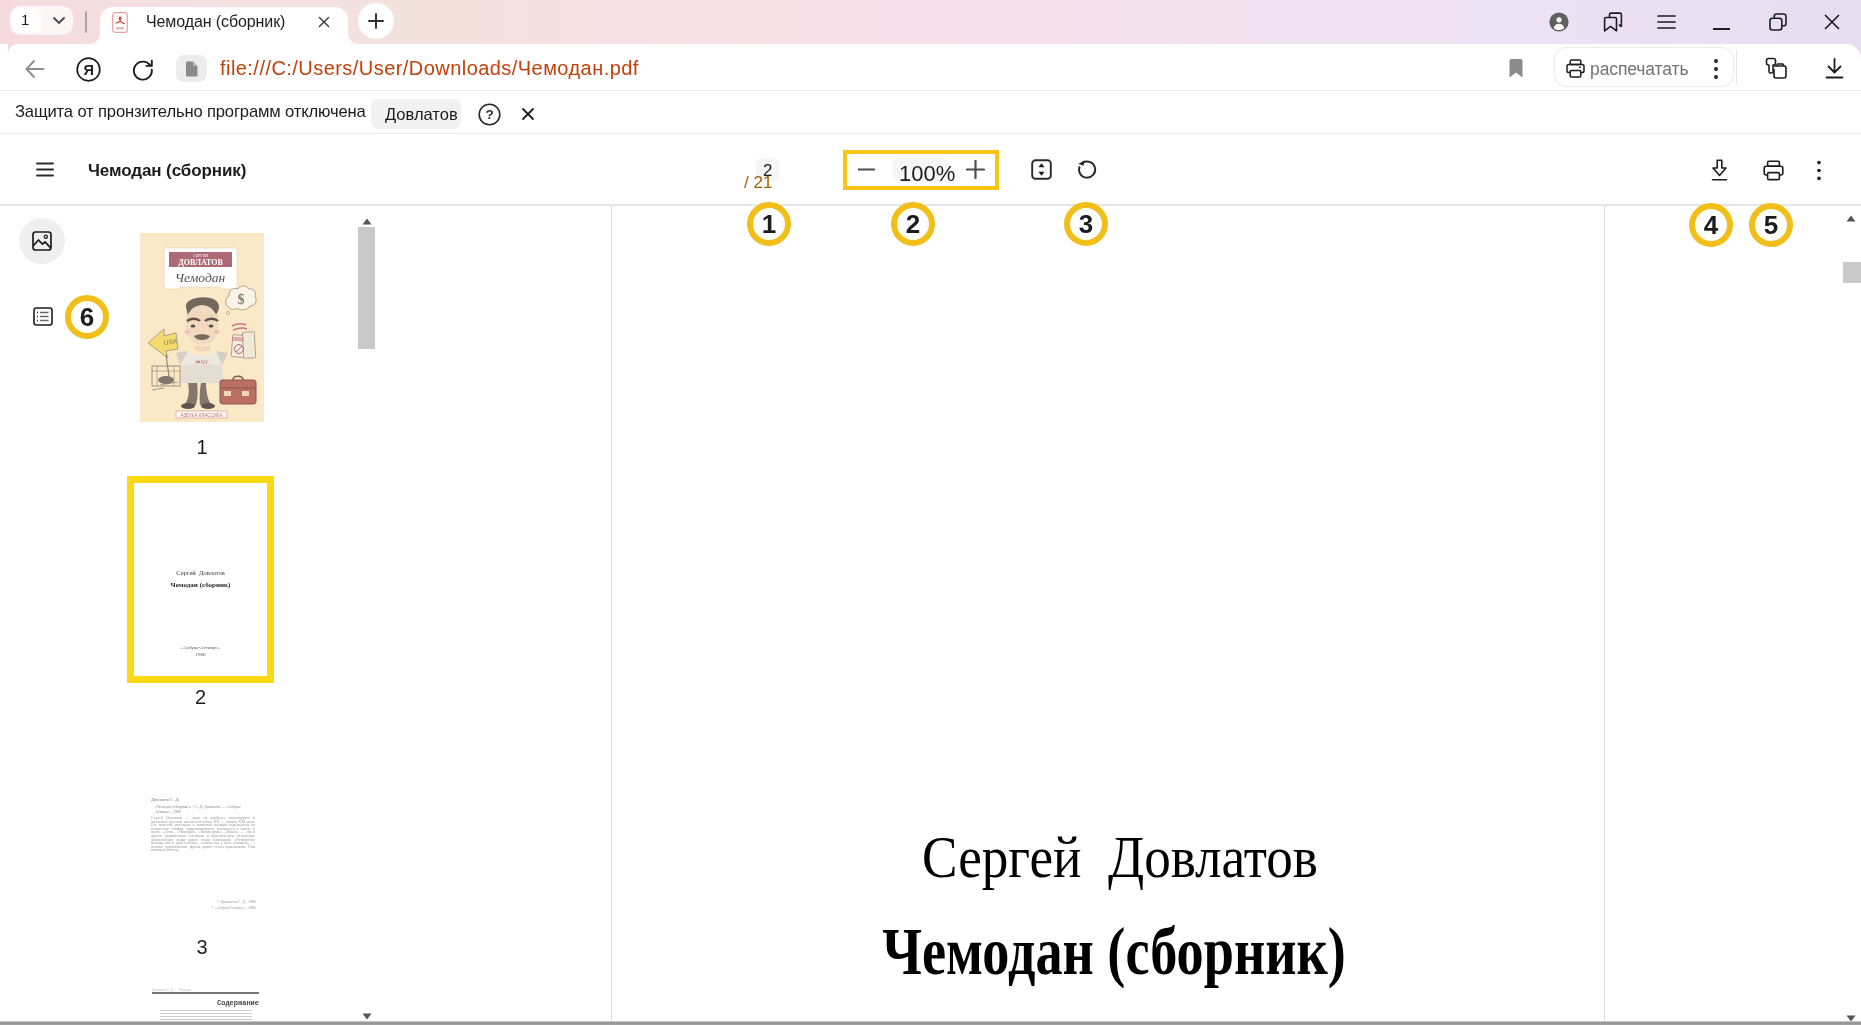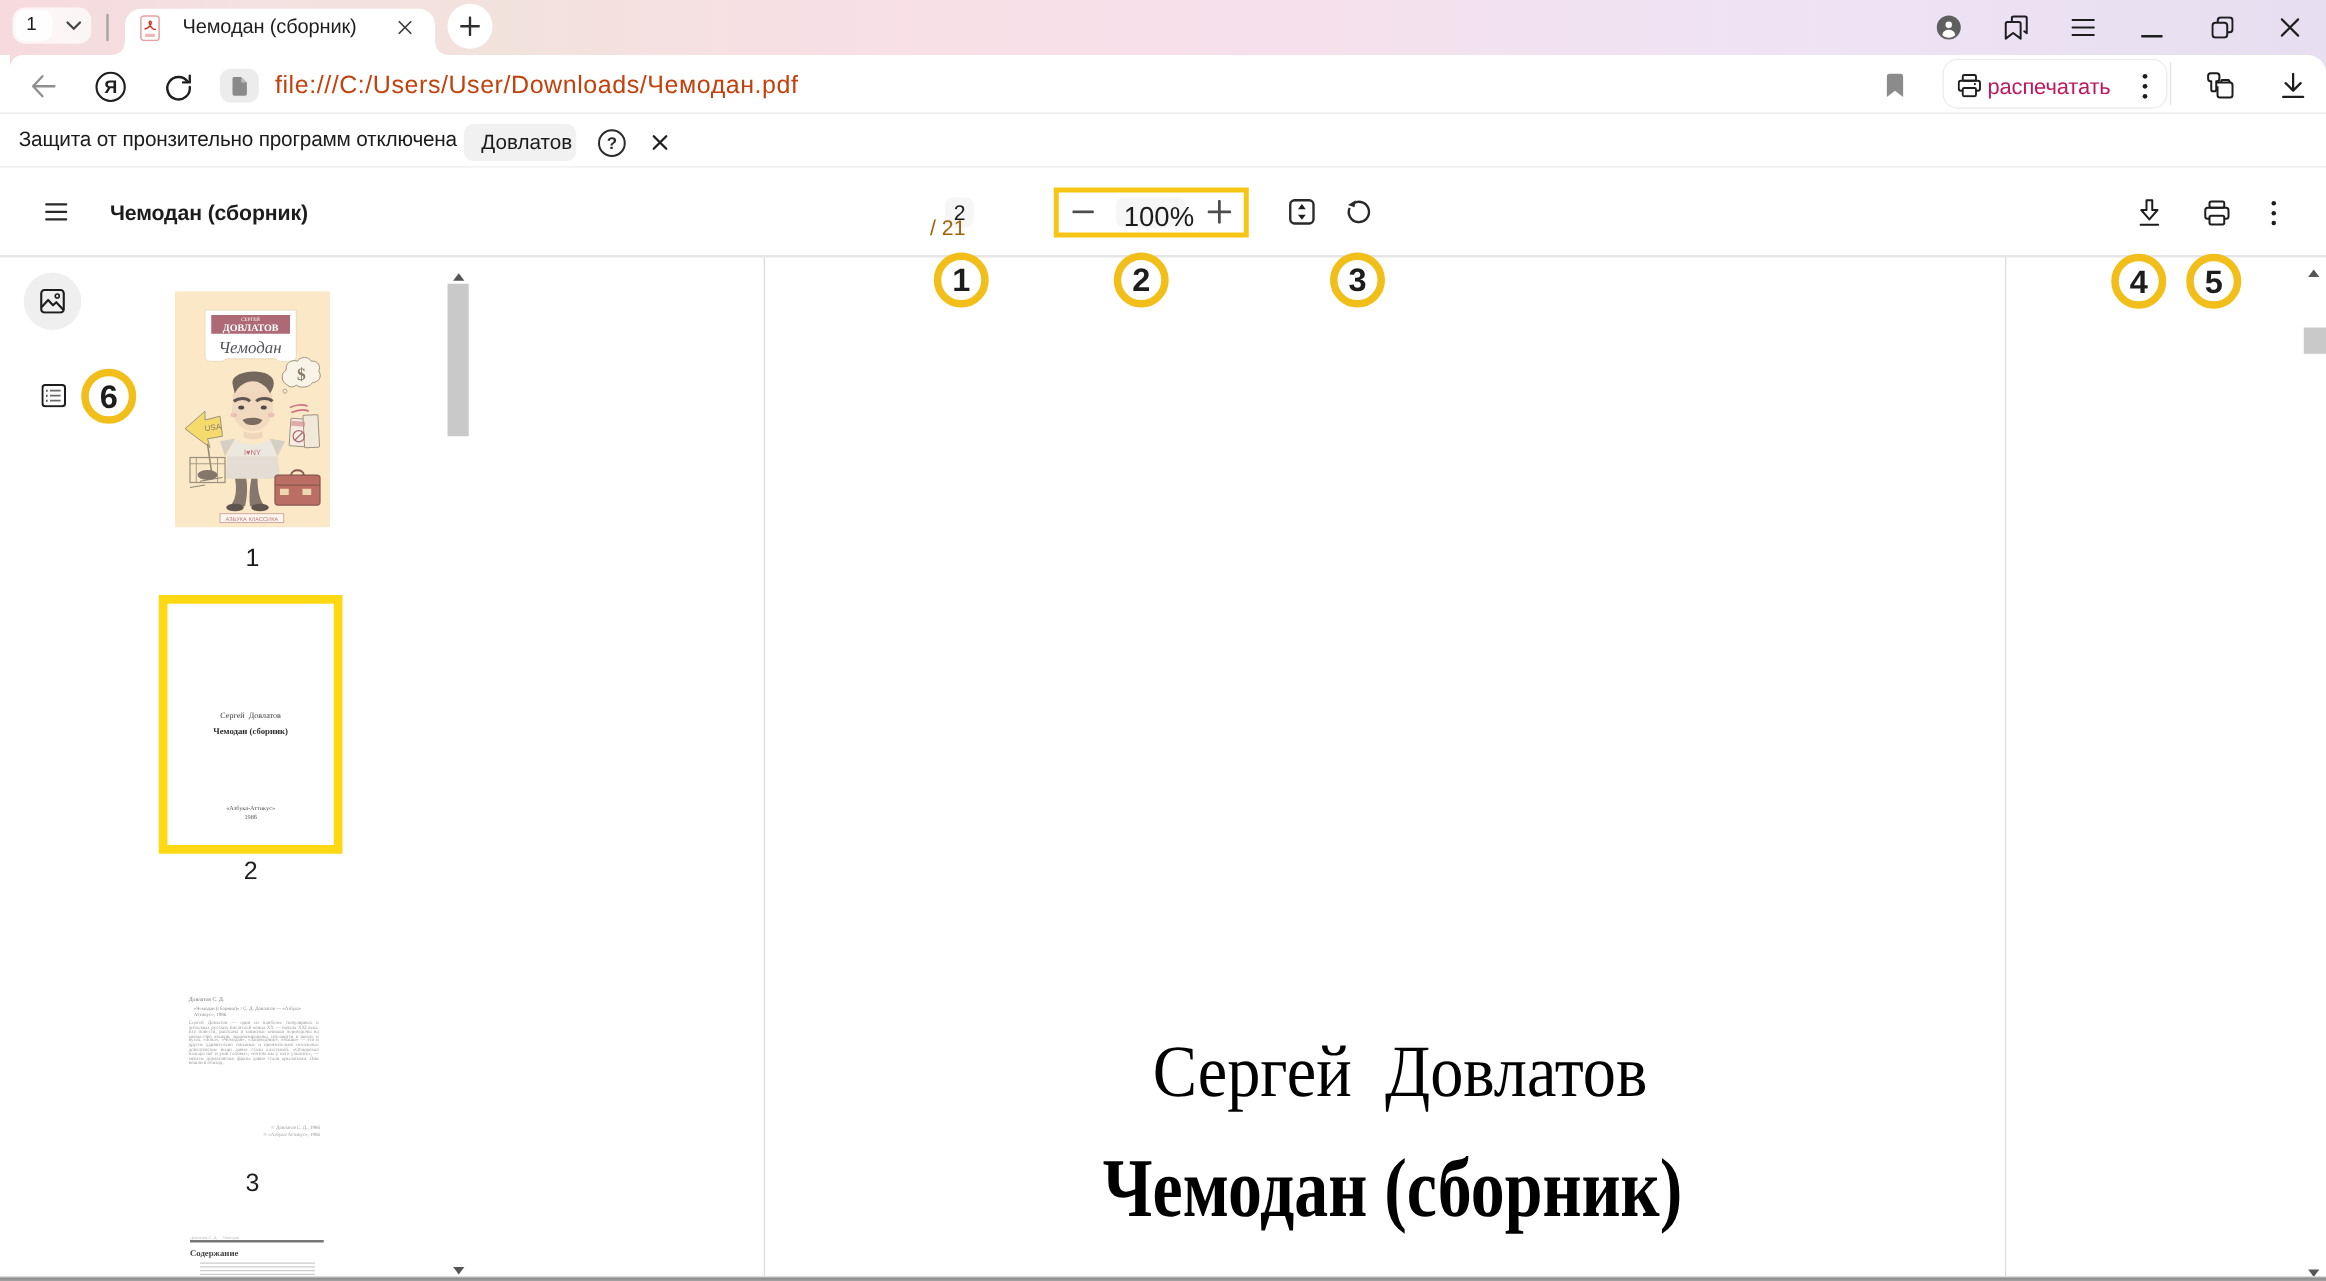--- a/index.html
+++ b/index.html
@@ -103,21 +103,21 @@
 </svg>
 
 <div class="abs" style="left:1554px;top:47px;width:180px;height:40px;border-radius:12px;border:1px solid #ececec;background:#fff;"></div>
 
 <svg class="abs" style="left:1566px;top:59px;" width="19" height="19" viewBox="0 0 19 19">
   <rect x="4.2" y="1" width="10.6" height="4.6" rx="1.2" fill="none" stroke="#1d1d1d" stroke-width="1.5"></rect>
   <rect x="1" y="5.6" width="17" height="8" rx="1.8" fill="none" stroke="#1d1d1d" stroke-width="1.5"></rect>
   <rect x="4.2" y="11.4" width="10.6" height="6.6" rx="1.2" fill="#fff" stroke="#1d1d1d" stroke-width="1.5"></rect>
   <circle cx="13.9" cy="8.2" r="0.9" fill="#1d1d1d"></circle>
 </svg>
-<div class="abs" style="left:1590px;top:59px;font-size:17.5px;letter-spacing:-0.1px;color:#be185d;">распечатать</div>
+<div class="abs" style="left:1590px;top:59px;font-size:17.5px;letter-spacing:-0.1px;color:#737373;">распечатать</div>
 
 <svg class="abs" style="left:1713px;top:58px;" width="6" height="22" viewBox="0 0 6 22">
   <circle cx="3" cy="3" r="1.9" fill="#1d1d1d"></circle>
     <circle cx="3" cy="11" r="1.9" fill="#1d1d1d"></circle>
     <circle cx="3" cy="19" r="1.9" fill="#1d1d1d"></circle>
 </svg>
 
 <div class="abs" style="left:1736px;top:50px;width:1px;height:34px;background:#e4e4e4;"></div>
 
 <svg class="abs" style="left:1764px;top:57px;" width="26" height="24" viewBox="0 0 26 24">
@@ -284,21 +284,21 @@
 
 <div class="abs" style="left:151px;top:797px;font-family:'Liberation Serif',serif;font-size:4.5px;color:#777;">Довлатов С. Д.</div>
 <div class="abs" style="left:155px;top:804px;width:100px;font-family:'Liberation Serif',serif;font-size:4px;color:#888;line-height:5px;">«Чемодан (сборник)» / С. Д. Довлатов — «Азбука-Аттикус», 1986</div>
 <div class="abs" style="left:151px;top:816px;width:104px;font-family:'Liberation Serif',serif;font-size:4px;color:#999;line-height:3.6px;text-align:justify;">Сергей Довлатов — один из наиболее популярных и читаемых русских писателей конца XX — начала XXI века. Его повести, рассказы и записные книжки переведены на множество языков, экранизированы, изучаются в школе и вузах. «Зона», «Чемодан», «Заповедник», «Наши» — эти и другие удивительно смешные и пронзительно печальные довлатовские вещи давно стали классикой. «Отморозил пальцы ног и уши головы», «потом мы у него учились», — многие довлатовские фразы давно стали крылатыми. Они вошли в обиход.</div>
 <div class="abs" style="left:200px;top:899px;width:56px;text-align:right;font-family:'Liberation Serif',serif;font-size:4px;color:#999;">© Довлатов С. Д., 1986</div>
 <div class="abs" style="left:196px;top:905px;width:60px;text-align:right;font-family:'Liberation Serif',serif;font-size:4px;color:#999;">© «Азбука-Аттикус», 1986</div>
 <div class="abs" style="left:140px;top:936px;width:124px;text-align:center;font-size:20px;color:#1d1d1d;">3</div>
 
 <div class="abs" style="left:152px;top:988px;width:107px;font-family:'Liberation Serif',serif;font-size:3.5px;color:#bbb;">Довлатов&nbsp;С.&nbsp;Д.&nbsp;&nbsp;&nbsp;&nbsp;&nbsp;Чемодан</div>
 <div class="abs" style="left:152px;top:992px;width:107px;height:1.5px;background:#777;"></div>
-<div class="abs" style="left:152px;top:999px;width:107px;text-align:left;font-family:Liberation Serif, serif;font-size:7px;font-weight:700;color:#444;">Содержание</div>
+<div class="abs" style="left:152px;top:999px;width:107px;text-align:right;font-family:Liberation Mono, monospace;font-size:7px;font-weight:700;color:#444;">Содержание</div>
 <div class="abs" style="left:160px;top:1010px;width:92px;height:1px;background:#ccc;"></div>
 <div class="abs" style="left:160px;top:1013px;width:92px;height:1px;background:#ccc;"></div>
 <div class="abs" style="left:160px;top:1016px;width:92px;height:1px;background:#ccc;"></div>
 <div class="abs" style="left:160px;top:1019px;width:92px;height:1px;background:#ccc;"></div>
 
 <svg class="abs" style="left:362px;top:218px;" width="10" height="7" viewBox="0 0 10 7">
     <path d="M5 0.5 L9.5 6.5 H0.5 Z" fill="#555"></path>
   </svg>
 <div class="abs" style="left:358px;top:227px;width:17px;height:122px;background:#c9c9c9;"></div>
 <svg class="abs" style="left:362px;top:1013px;" width="10" height="7" viewBox="0 0 10 7">

